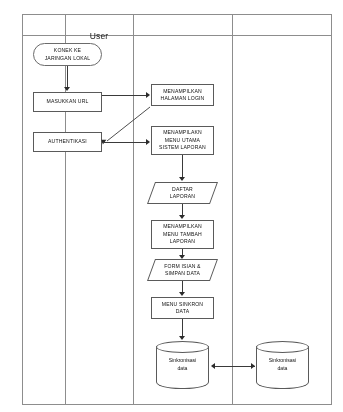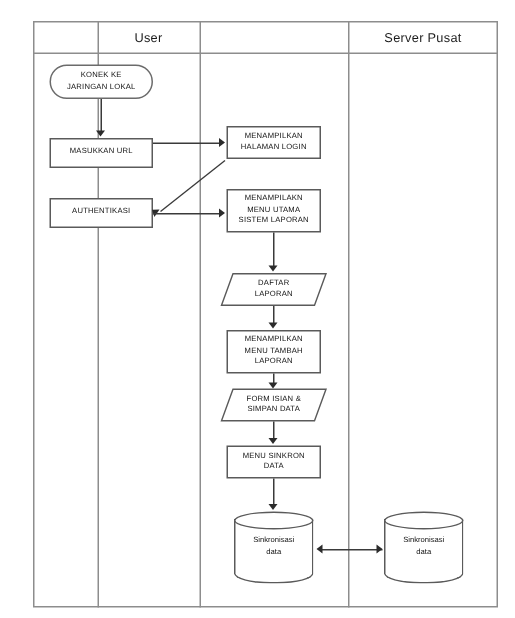--- a/index.html
+++ b/index.html
@@ -30,21 +30,21 @@
     background:#8d8d8d;
   }
   .hline{
     position:absolute;
     left:22px; top:35px;
     width:310px; height:1px;
     background:#8d8d8d;
   }
   .lane-title{
     position:absolute;
-    top:16px; height:19px;
+    top:27px; height:19px;
     line-height:19px;
     text-align:center;
     font-size:8.5px;
     color:#1b1b1b;
     letter-spacing:.2px;
     white-space:nowrap;
   }
   
   .node{
     position:absolute;
@@ -136,21 +136,20 @@
 
 <div id="canvas">
 
   <div class="frame"></div>
   <div class="hline"></div>
   <div class="vline" style="left:65px;"></div>
   <div class="vline" style="left:133px;"></div>
   <div class="vline" style="left:232px;"></div>
 
   <div class="lane-title" style="left:65px;  width:68px;">User</div>
-  <div class="lane-title" style="left:232px; width:100px;">Server Pusat</div>
 
   <div class="node terminal" style="left:33px; top:43px; width:69px; height:23px;">
     <div>
       <div>KONEK KE</div>
       <div>JARINGAN LOKAL</div>
     </div>
   </div>
 
   <div class="node" style="left:33px; top:92px; width:69px; height:20px;">
     <span>MASUKKAN URL</span>

